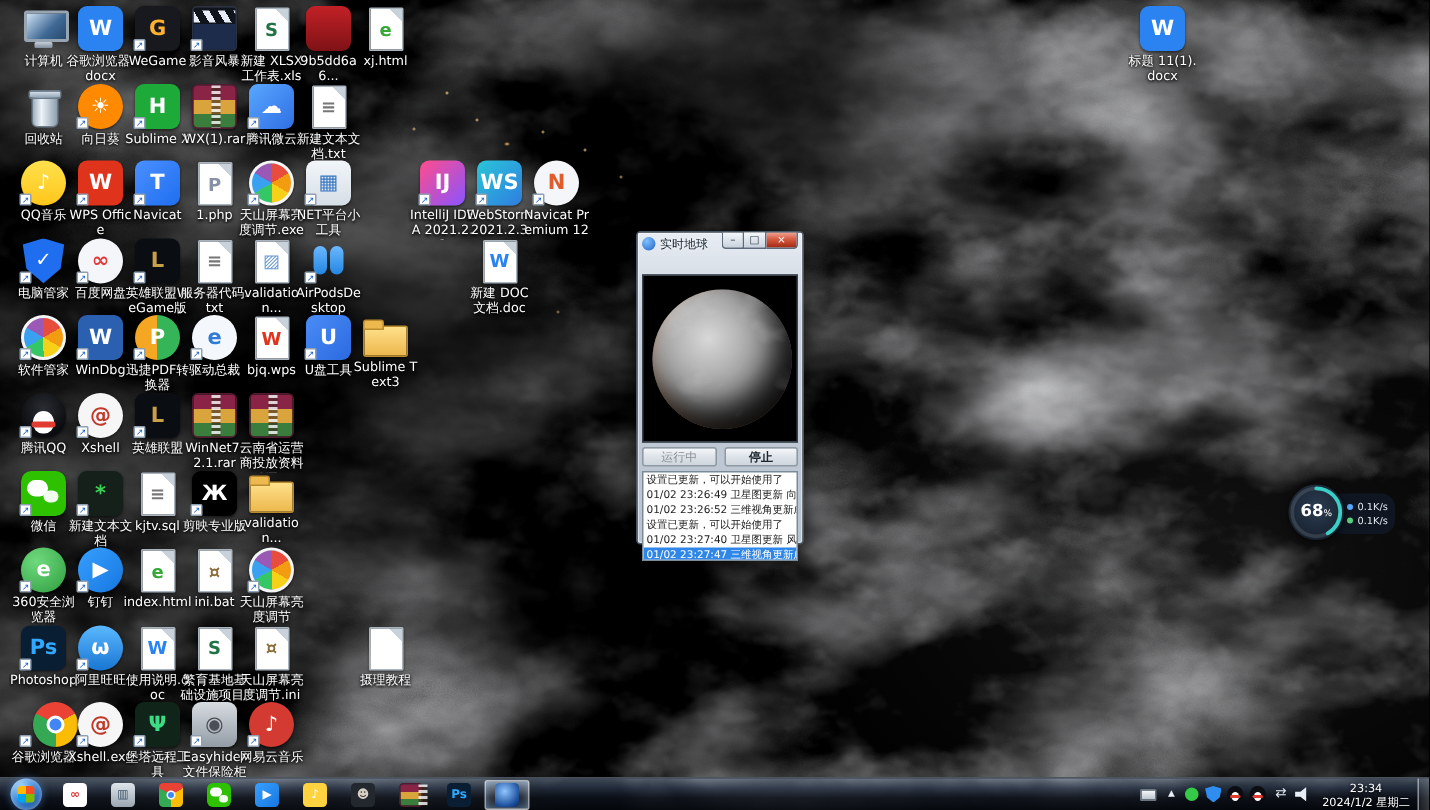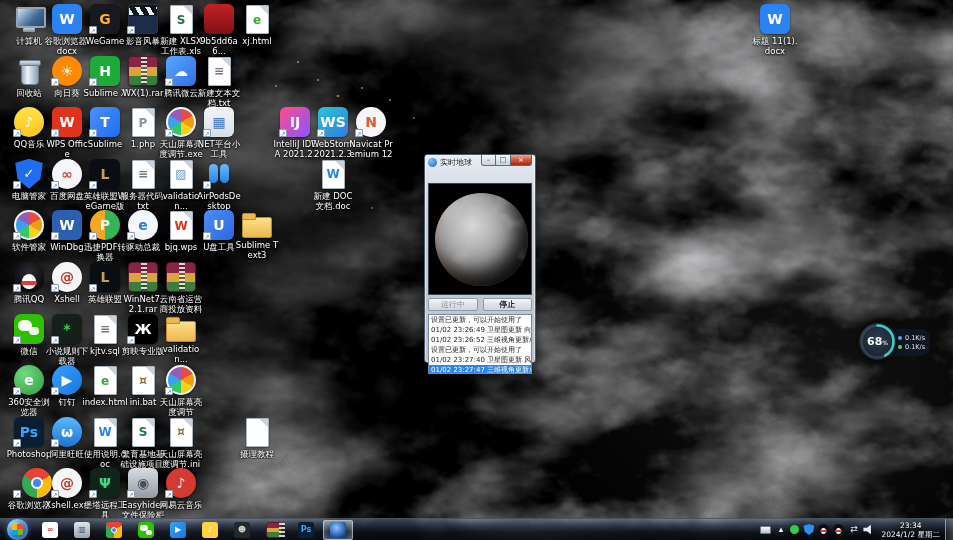--- a/index.html
+++ b/index.html
@@ -226,21 +226,21 @@
         <div class="ilabel">QQ音乐</div>
       </div>
       <div class="dicon" style="left: 44px; top: 107.2px;">
         <div class="icx ig ic-square" style="background: rgb(224, 51, 28);">W</div>
         <div class="scarrow">↗</div>
         <div class="ilabel">WPS Office</div>
       </div>
       <div class="dicon" style="left: 82px; top: 107.2px;">
         <div class="icx ig ic-square" style="background: linear-gradient(135deg, rgb(74, 144, 255), rgb(31, 110, 240));">T</div>
         <div class="scarrow">↗</div>
-        <div class="ilabel">Sublime</div>
+        <div class="ilabel">Navicat</div>
       </div>
       <div class="dicon" style="left: 120px; top: 107.2px;">
         <div class="icx ig ic-file" style="color: rgb(136, 146, 166);">P</div>
         <div class="ilabel">1.php</div>
       </div>
       <div class="dicon" style="left: 158px; top: 107.2px;">
         <div class="icx ig ic-pinwheel"></div>
         <div class="scarrow">↗</div>
         <div class="ilabel">天山屏幕亮度调节.exe</div>
       </div>
@@ -353,21 +353,21 @@
         <div class="ilabel">云南省运营商投放资料HT..</div>
       </div>
       <div class="dicon" style="left: 6px; top: 313.6px;">
         <div class="icx ig ic-wechat"></div>
         <div class="scarrow">↗</div>
         <div class="ilabel">微信</div>
       </div>
       <div class="dicon" style="left: 44px; top: 313.6px;">
         <div class="icx ig ic-square" style="background: rgb(20, 32, 25); color: rgb(57, 211, 83);">*</div>
         <div class="scarrow">↗</div>
-        <div class="ilabel">小说规则下载器</div>
+        <div class="ilabel">新建文本文档</div>
       </div>
       <div class="dicon" style="left: 82px; top: 313.6px;">
         <div class="icx ig ic-file" style="color: rgb(119, 119, 119);">≡</div>
         <div class="ilabel">kjtv.sql</div>
       </div>
       <div class="dicon" style="left: 120px; top: 313.6px;">
         <div class="icx ig ic-square" style="background: rgb(0, 0, 0);">Ж</div>
         <div class="scarrow">↗</div>
         <div class="ilabel">剪映专业版</div>
       </div>

